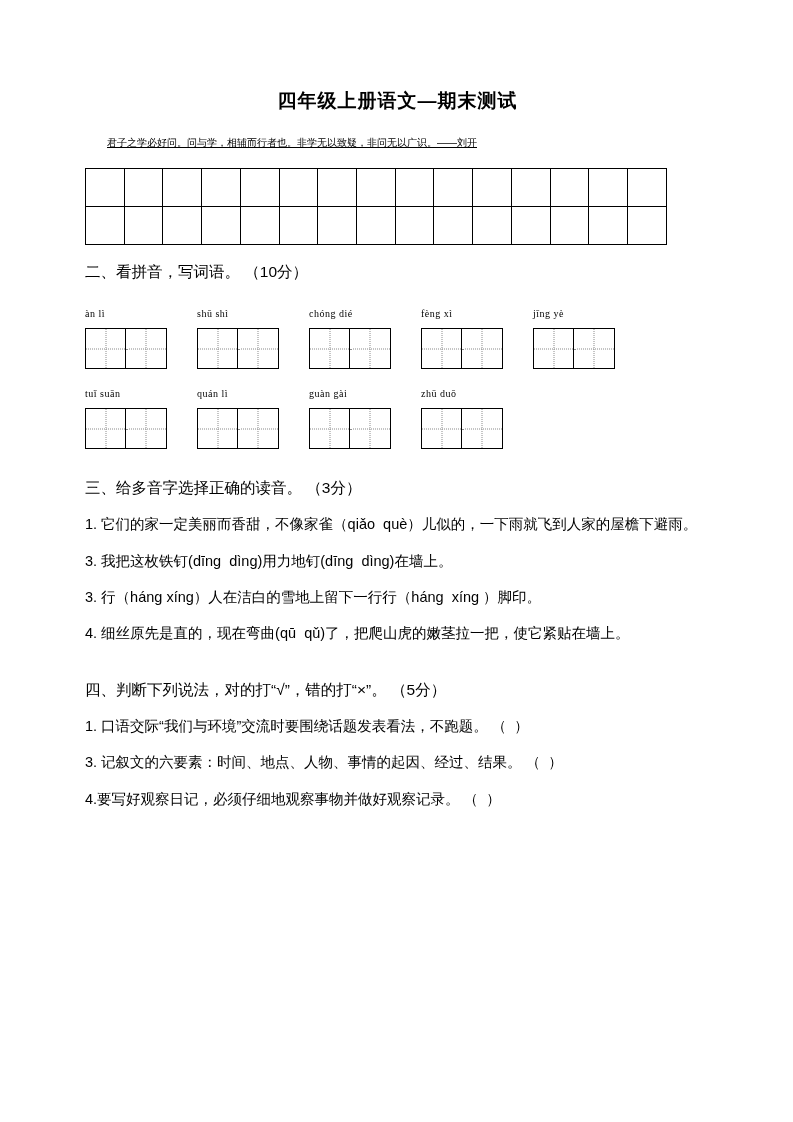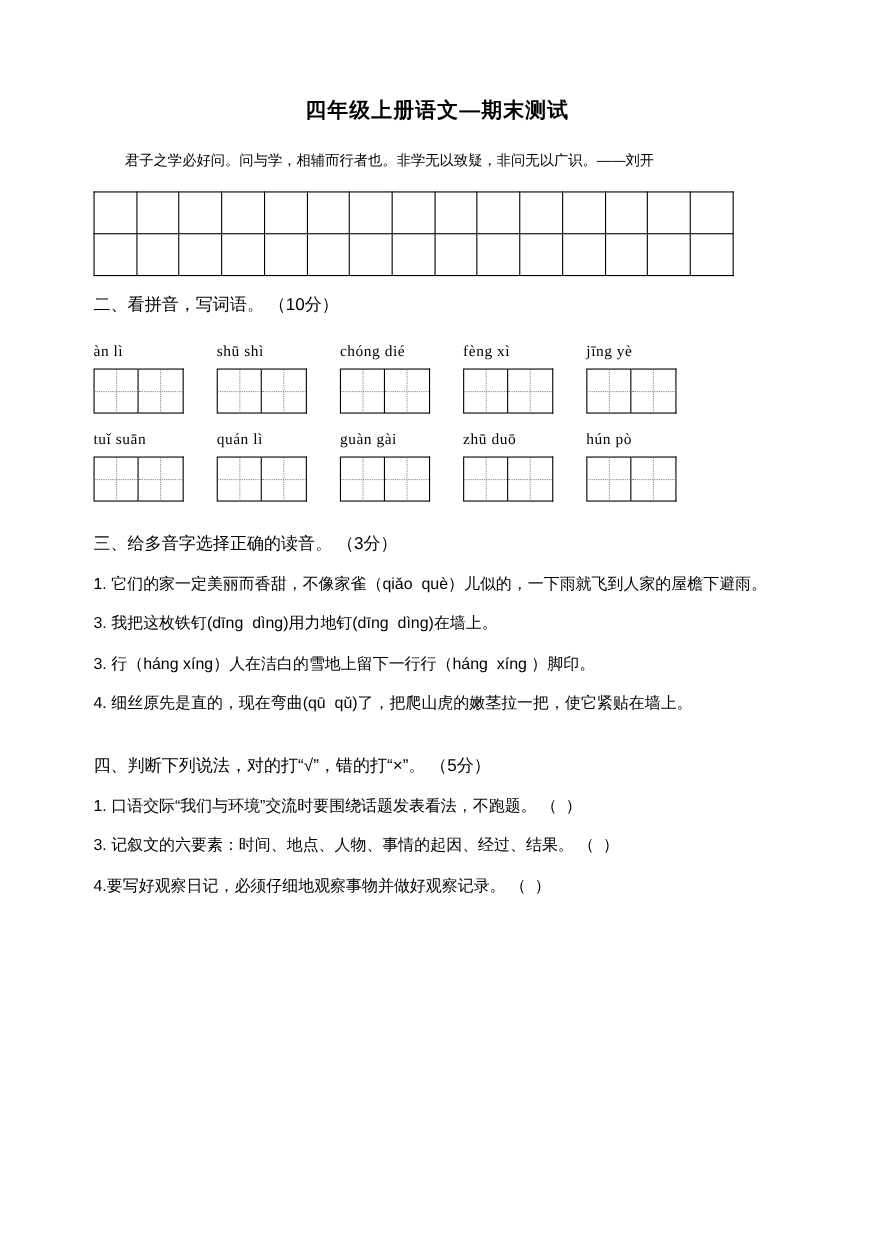--- a/index.html
+++ b/index.html
@@ -40,25 +40,26 @@
   }
 
   
   .sec-heading {
     font-size: 15.5px;
     line-height: 2.25;
     margin: 0;
     white-space: pre-wrap;
   }
   .para {
-    font-size: 13px;
+    font-size: 10px;
     line-height: 2.3;
     margin: 0;
     text-align: justify;
     white-space: pre-wrap;
+    text-decoration: underline;
   }
   .para.indent {
     text-indent: 2.2em;
   }
   .qline {
     font-size: 14.5px;
     line-height: 2.5;
     margin: 0;
     text-align: justify;
     white-space: pre-wrap;
@@ -83,21 +84,21 @@
   .pinyin-row {
     display: flex;
     margin: 16px 0 2px 0;
   }
   .pinyin-item {
     width: 112px;
     box-sizing: border-box;
   }
   .pinyin-text {
     font-family: "Liberation Serif", "DejaVu Serif", serif;
-    font-size: 14px;
+    font-size: 10px;
     letter-spacing: 0.5px;
     margin-bottom: 5px;
     white-space: pre;
     height: 18px;
     line-height: 18px;
   }
   .tzg {
     display: flex;
     width: 82px;
   }
@@ -247,27 +248,20 @@
           <div class="cell"></div>
         </div>
       </div>
       <div class="pinyin-item">
         <div class="pinyin-text">zhū duō</div>
         <div class="tzg">
           <div class="cell"></div>
           <div class="cell"></div>
         </div>
       </div>
-      <div class="pinyin-item">
-        <div class="pinyin-text">hún pò</div>
-        <div class="tzg">
-          <div class="cell"></div>
-          <div class="cell"></div>
-        </div>
-      </div>
     </div>
 
     <div class="blk">
       <div class="sec-heading">三、给多音字选择正确的读音。 （3分）</div>
 
       <div class="qline">1. 它们的家一定美丽而香甜，不像家雀（qiǎo  què）儿似的，一下雨就飞到人家的屋檐下避雨。</div>
       <div class="qline">3. 我把这枚铁钉(dīng  dìng)用力地钉(dīng  dìng)在墙上。</div>
       <div class="qline">3. 行（háng xíng）人在洁白的雪地上留下一行行（háng  xíng ）脚印。</div>
       <div class="qline">4. 细丝原先是直的，现在弯曲(qū  qǔ)了，把爬山虎的嫩茎拉一把，使它紧贴在墙上。</div>
     </div>

